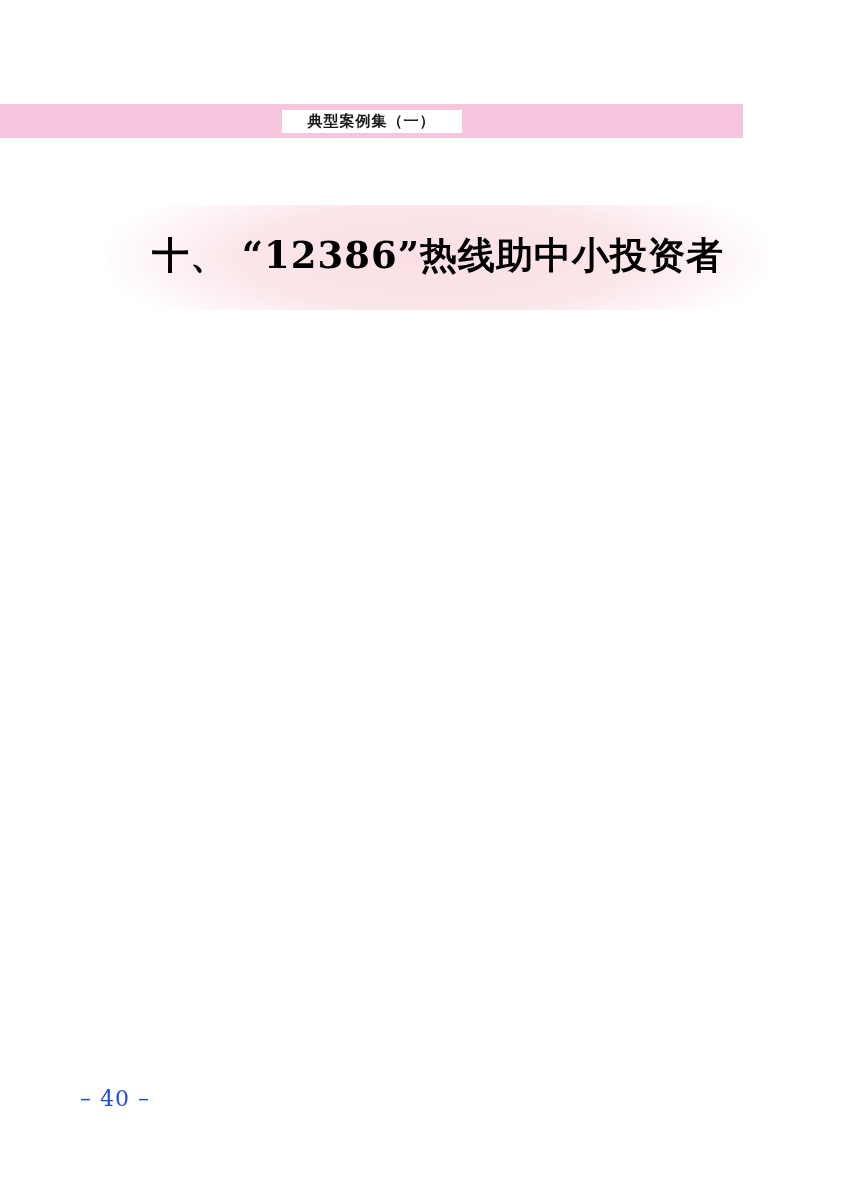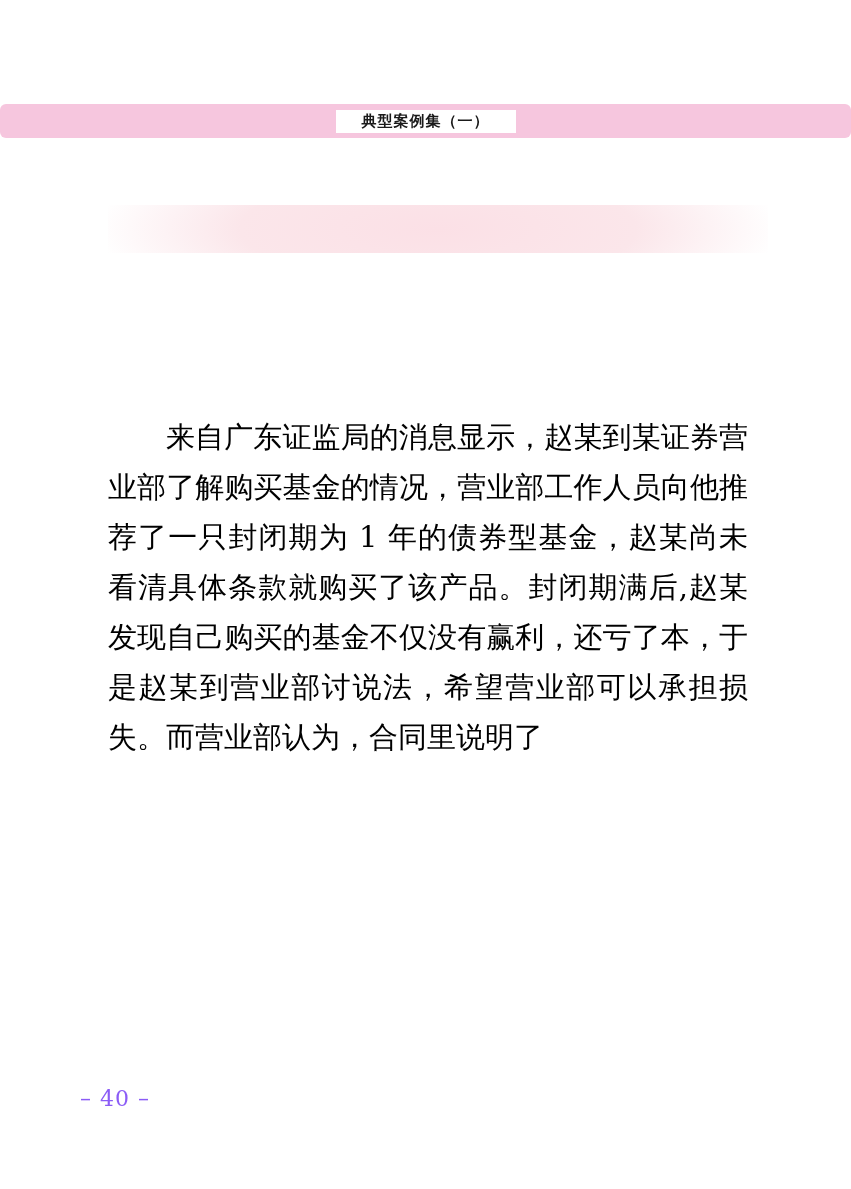--- a/index.html
+++ b/index.html
@@ -20,27 +20,26 @@
     width: 851px;
     height: 1189px;
     background: #ffffff;
   }
 
   
   .header-band {
     position: absolute;
     top: 104px;
     left: 0px;
-    width: 851px;
+    width: 743px;
     height: 34px;
     background: #f6c6de;
     display: flex;
     align-items: center;
     justify-content: center;
-    border-radius: 6px;
   }
   .header-band .header-inner {
     background: #ffffff;
     padding: 2px 26px;
     font-size: 15px;
     letter-spacing: 1px;
     color: #1a1a1a;
     font-family: "DejaVu Serif", "Liberation Serif", serif;
     font-weight: 600;
     white-space: nowrap;
@@ -88,36 +87,36 @@
     margin: 0;
   }
 
   
   .page-number {
     position: absolute;
     bottom: 78px;
     left: 80px;
     font-family: "DejaVu Serif", "Liberation Serif", serif;
     font-size: 22px;
-    color: #8b5cf6;
+    color: #1d4ed8;
     letter-spacing: 1px;
     text-align: right;
   }
 </style>
 </head>
 <body>
 
 <div class="page">
 
   <div class="header-band">
     <div class="header-inner">典型案例集（一）</div>
   </div>
 
   <div class="title-block">
+    <div class="title-line">十、 “12386”热线助中小投资者</div>
   </div>
 
   <div class="body-text">
-    <p class="para">来自广东证监局的消息显示，赵某到某证券营业部了解购买基金的情况，营业部工作人员向他推荐了一只封闭期为 1 年的债券型基金，赵某尚未看清具体条款就购买了该产品。封闭期满后,赵某发现自己购买的基金不仅没有赢利，还亏了本，于是赵某到营业部讨说法，希望营业部可以承担损失。而营业部认为，合同里说明了</p>
   </div>
 
   <div class="page-number">– 40 –</div>
 
 </div>
 
 </body></html>

